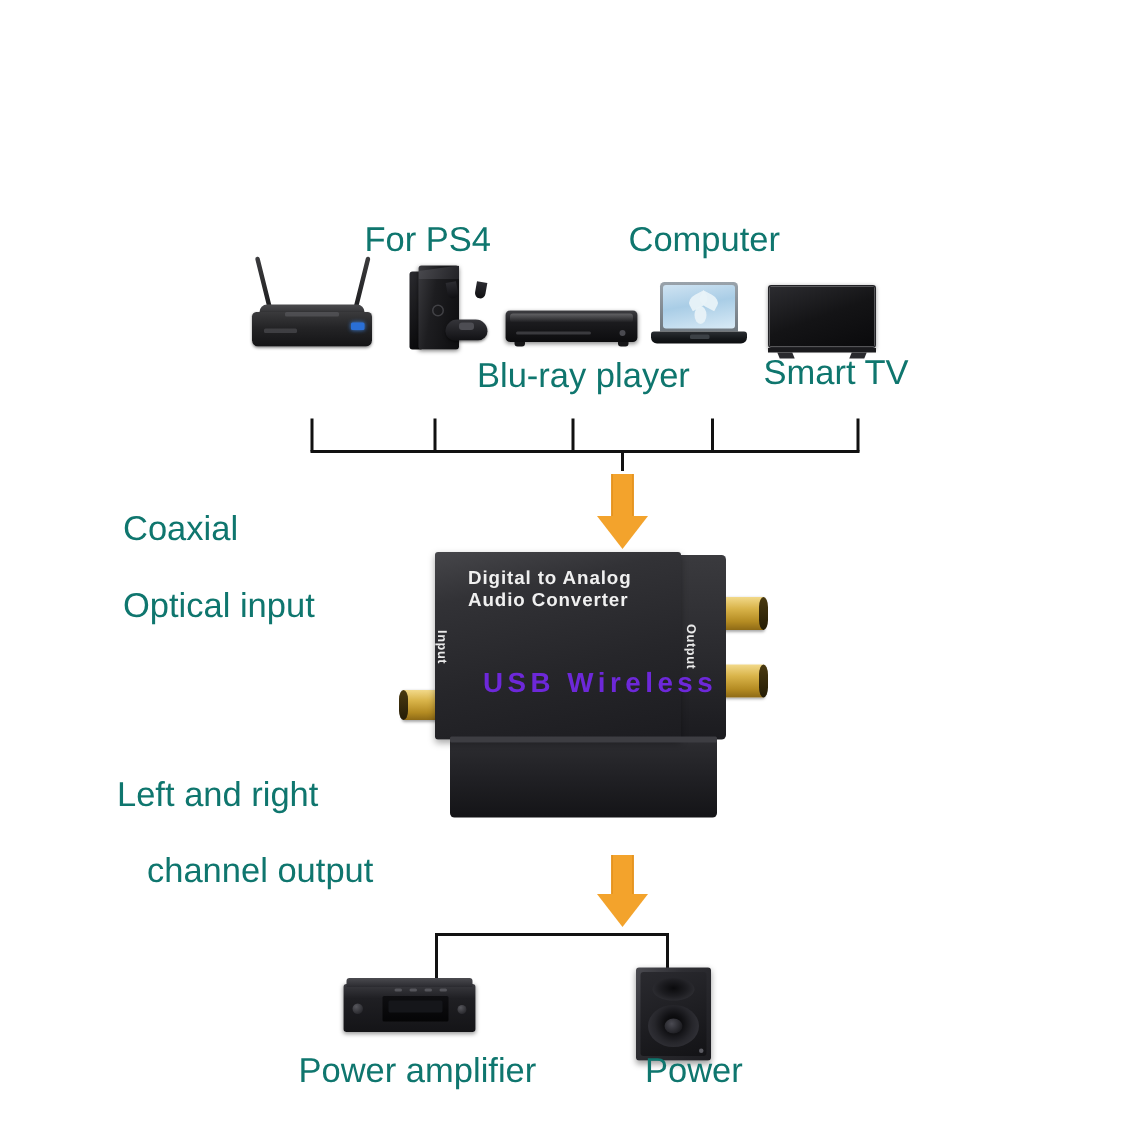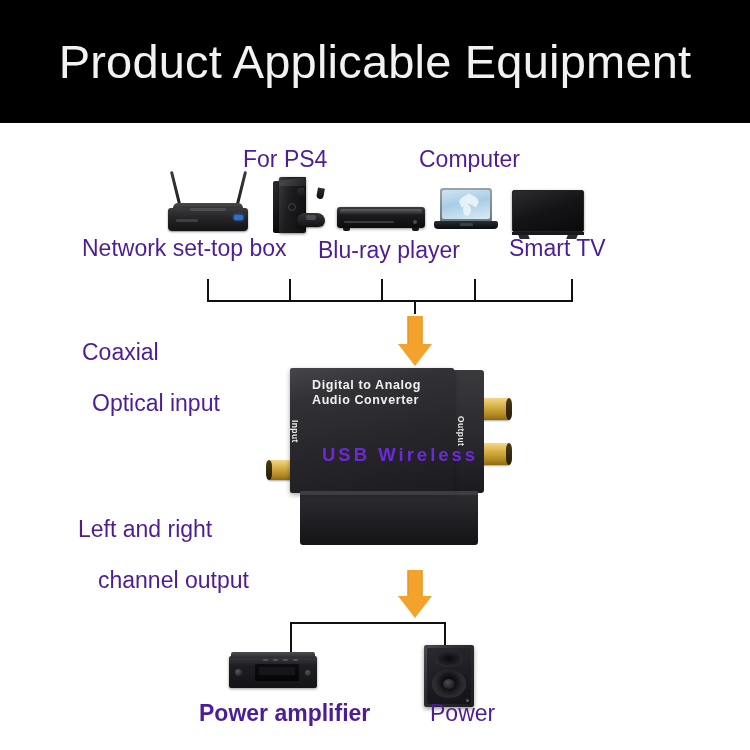--- a/index.html
+++ b/index.html
@@ -18,21 +18,21 @@
   }
   .banner-title{
     position:absolute;left:0;top:0;width:750px;height:123px;
     display:flex;align-items:center;justify-content:center;
     color:#f2f2f2;
     font-size:47px;
     letter-spacing:.2px;
     white-space:nowrap;
     font-weight:400;
   }
-  .lbl-big{position:absolute;color:#4c1d95;font-size:23px;white-space:nowrap;}
+  .lbl-big{position:absolute;color:#0f766e;font-size:23px;white-space:nowrap;}
 
   
   .dev{position:absolute;}
 
   
   .router-body{
     position:absolute;left:0;top:26px;width:80px;height:23px;
     background:linear-gradient(180deg,#3a3a3c 0%,#242426 45%,#141416 100%);
     border-radius:3px 3px 4px 4px;
     box-shadow:0 1px 2px rgba(0,0,0,.45);
@@ -228,23 +228,20 @@
     border-radius:50%;
   }
   .woofer:after{content:"";position:absolute;left:11px;top:9px;width:12px;height:10px;background:radial-gradient(circle at 40% 35%,#4a4a52,#0d0d10);border-radius:50%;}
   .spk-led{position:absolute;right:5px;bottom:5px;width:3px;height:3px;background:#5b5b62;border-radius:50%;}
 </style>
 </head>
 <body>
 
 <div id="page">
 
-  <div class="banner">
-    <div class="banner-title">Product Applicable Equipment</div>
-  </div>
 
   <div class="lbl-big" style="left:243px;top:146px;">For PS4</div>
 
   <div class="lbl-big" style="left:419px;top:146px;">Computer</div>
 
   <div class="dev" style="left:168px;top:182px;width:80px;height:52px;">
     <div class="ant l"></div>
     <div class="ant r"></div>
     <div class="router-top"></div>
     <div class="router-body"></div>
@@ -284,41 +281,40 @@
     <div class="lap-pad"></div>
   </div>
 
   <div class="dev" style="left:512px;top:190px;width:72px;height:50px;">
     <div class="tv-screen"></div>
     <div class="tv-chin"></div>
     <div class="tv-leg l"></div>
     <div class="tv-leg r"></div>
   </div>
 
-  <div class="lbl-big" style="left:82px;top:235px;">Network set-top box</div>
   <div class="lbl-big" style="left:318px;top:237px;">Blu-ray player</div>
   <div class="lbl-big" style="left:509px;top:235px;">Smart TV</div>
 
   <div>
     <div class="brk-h" style="left:207px;top:300px;width:366px;"></div>
     <div class="brk-v" style="left:207px;top:279px;height:22px;"></div>
     <div class="brk-v" style="left:289px;top:279px;height:22px;"></div>
     <div class="brk-v" style="left:381px;top:279px;height:22px;"></div>
     <div class="brk-v" style="left:474px;top:279px;height:22px;"></div>
     <div class="brk-v" style="left:571px;top:279px;height:22px;"></div>
     <div class="brk-v" style="left:414px;top:300px;height:14px;"></div>
   </div>
 
   <div class="arrow" style="left:398px;top:316px;width:34px;height:50px;">
     <div class="shaft" style="width:13px;height:30px;"></div>
     <div class="head" style="top:28px;"></div>
   </div>
 
   <div class="lbl-big" style="left:82px;top:339px;">Coaxial</div>
-  <div class="lbl-big" style="left:92px;top:390px;">Optical input</div>
+  <div class="lbl-big" style="left:82px;top:390px;">Optical input</div>
 
   <div class="conv">
 
     <div class="rca left" style="left:-22px;top:92px;width:26px;height:20px;"></div>
 
     <div class="rca right" style="left:190px;top:30px;width:30px;height:22px;"></div>
     <div class="rca right" style="left:190px;top:75px;width:30px;height:22px;"></div>
 
     <div class="conv-bottom"></div>
     <div class="conv-right"></div>
@@ -363,16 +359,16 @@
   </div>
 
   <div class="dev" style="left:424px;top:645px;width:50px;height:62px;">
     <div class="spk-body"></div>
     <div class="spk-face"></div>
     <div class="tweeter"></div>
     <div class="woofer"></div>
     <div class="spk-led"></div>
   </div>
 
-  <div class="lbl-big" style="left:199px;top:700px;font-weight:bold;">Power amplifier</div>
+  <div class="lbl-big" style="left:199px;top:700px;">Power amplifier</div>
   <div class="lbl-big" style="left:430px;top:700px;">Power</div>
 
 </div>
 
 </body></html>

